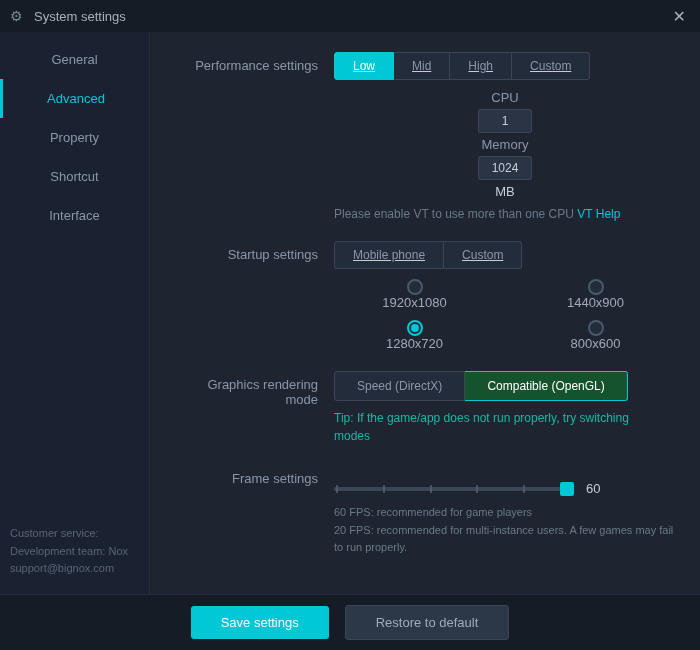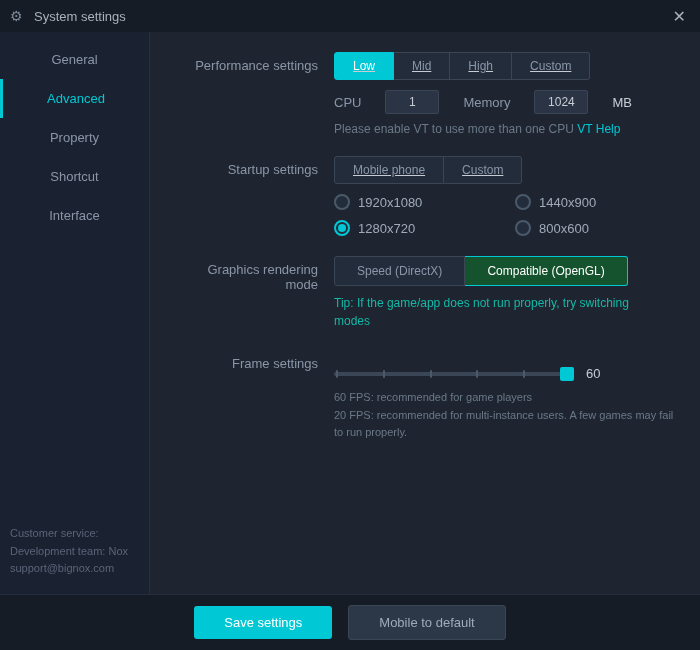--- a/index.html
+++ b/index.html
@@ -124,21 +124,22 @@
       background: #00c8d4;
       color: #fff;
       border-color: #00c8d4;
     }
 
     
     .cpu-memory-row {
       display: flex;
       align-items: center;
       margin-top: 10px;
-      gap: 24px;
+      gap: 4px;
+      flex-direction: column;
     }
     .cpu-memory-row label {
       color: #8a96a8;
       font-size: 13px;
     }
     .cpu-memory-input {
       width: 54px;
       background: #2a3444;
       border: 1px solid #3a4555;
       color: #c8cdd5;
@@ -163,22 +164,22 @@
     
     .radio-grid {
       display: grid;
       grid-template-columns: 1fr 1fr;
       gap: 10px 20px;
       margin-top: 10px;
     }
     .radio-item {
       display: flex;
       align-items: center;
-      gap: 8px;
-      cursor: pointer;
+      cursor: pointer;
+      flex-direction: column;
     }
     .radio-circle {
       width: 16px;
       height: 16px;
       border-radius: 50%;
       border: 2px solid #4a5a6a;
       background: #232c3b;
       display: flex;
       align-items: center;
       justify-content: center;
@@ -435,14 +436,14 @@
           <div>20 FPS: recommended for multi-instance users. A few games may fail to run properly.</div>
         </div>
       </div>
     </div>
 
   </div>
 </div>
 
 <div class="bottom-bar">
   <button class="bottom-btn primary">Save settings</button>
-  <button class="bottom-btn secondary">Mobile to default</button>
+  <button class="bottom-btn secondary">Restore to default</button>
 </div>
 
 </body></html>

